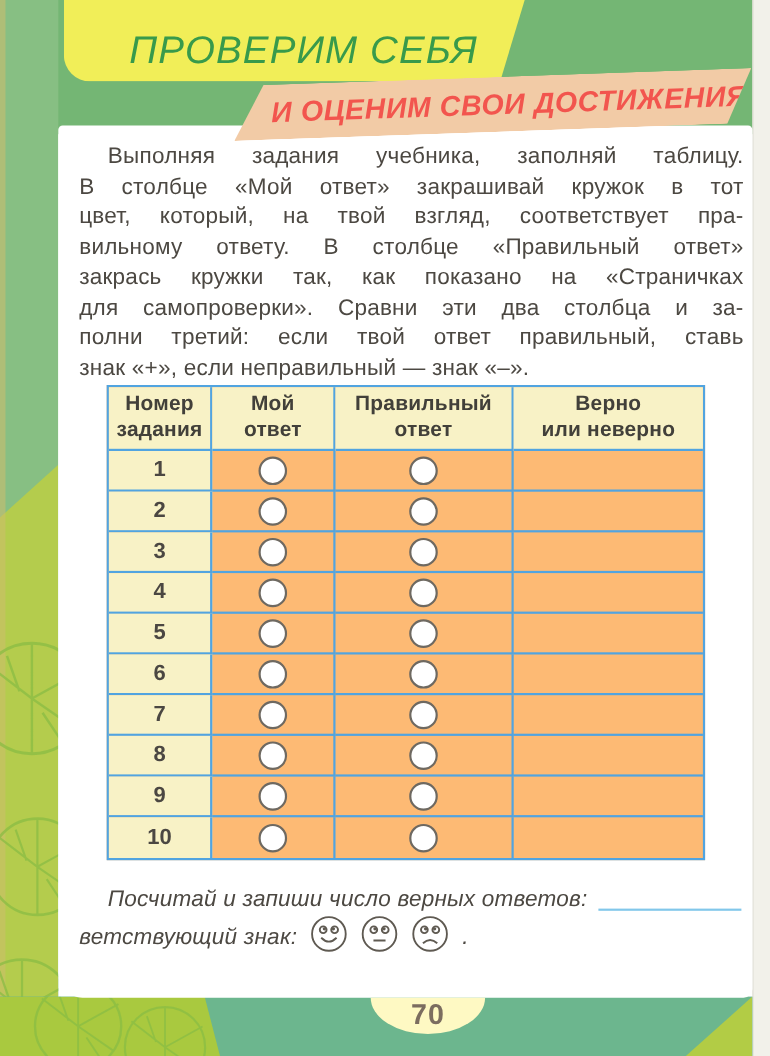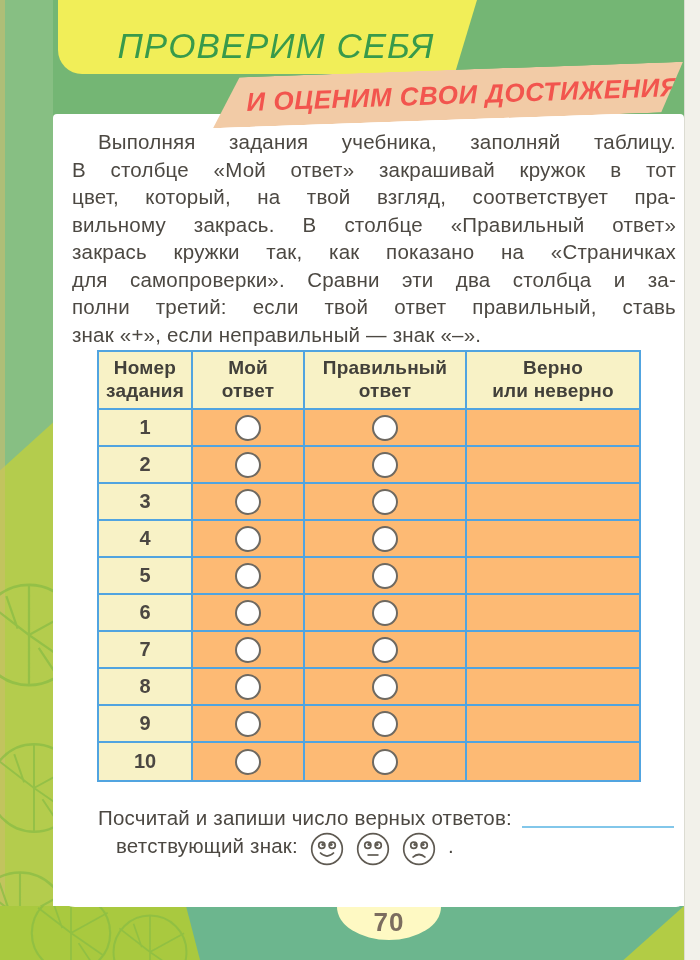--- a/index.html
+++ b/index.html
@@ -54,25 +54,25 @@
       display:flex; align-items:center; justify-content:center; }
   .cell.no-r { border-right:none; }
   .cell.no-b { border-bottom:none; }
   .cell.head { background:#f8f2c6; font-weight:bold; font-size:19px; color:#42403a;
       text-align:center; white-space:pre-line; line-height:1.2; letter-spacing:.2px; }
   .cell.num { background:#f8f2c6; font-weight:bold; font-size:20px; color:#4b4742; }
   .answer-circle { width:26px; height:26px; border:2px solid #6e6961; border-radius:50%; background:#fff; }
 
   
   .footer-par { left:72px; top:804px; width:604px; color:#4c4842; font-size:20.5px; }
-  .footer-par .fline { line-height:28px; letter-spacing:.2px; }
+  .footer-par .fline { line-height:28px; letter-spacing:.2px;font-style:italic; }
   .footer-par .l1 { display:flex; align-items:flex-end; text-indent:26px; }
   .footer-par .l1 .blank { flex:1; border-bottom:2px solid #82c7ea; margin:0 2px 4px 10px; }
   .footer-par .l2 { text-align:justify; text-align-last:justify; }
-  .footer-par .l3 { display:flex; align-items:flex-start; gap:12px;margin-left:44px; }
+  .footer-par .l3 { display:flex; align-items:flex-end; gap:12px; }
   .face { flex:0 0 auto; }
 </style>
 </head>
 <body>
 
 <svg width="0" height="0" style="position:absolute">
   <defs>
     <g id="leaf-shape">
       <circle cx="34" cy="34" r="31" fill="none" stroke="currentColor" stroke-width="1.7"></circle>
       <path d="M34 3 L34 65 M34 34 L63 18 M34 34 L60 52 M34 34 L8 14 M20 10 L27 30 M52 60 L40 42" fill="none" stroke="currentColor" stroke-width="1.4"></path>
@@ -112,21 +112,21 @@
   <span>ПРОВЕРИМ СЕБЯ</span>
 </div>
 <div class="abs banner-pink">
   <span>И ОЦЕНИМ СВОИ ДОСТИЖЕНИЯ</span>
 </div>
 
 <div class="abs intro">
   <div class="line first">Выполняя задания учебника, заполняй таблицу.</div>
   <div class="line">В столбце «Мой ответ» закрашивай кружок в тот</div>
   <div class="line">цвет, который, на твой взгляд, соответствует пра-</div>
-  <div class="line">вильному закрась. В столбце «Правильный ответ»</div>
+  <div class="line">вильному ответу. В столбце «Правильный ответ»</div>
   <div class="line">закрась кружки так, как показано на «Страничках</div>
   <div class="line">для самопроверки». Сравни эти два столбца и за-</div>
   <div class="line">полни третий: если твой ответ правильный, ставь</div>
   <div class="line last">знак «+», если неправильный — знак «–».</div>
 </div>
 
 <div class="abs check-table" id="check-table">
   <div class="cell head">Номер
 задания</div>
   <div class="cell head">Мой

